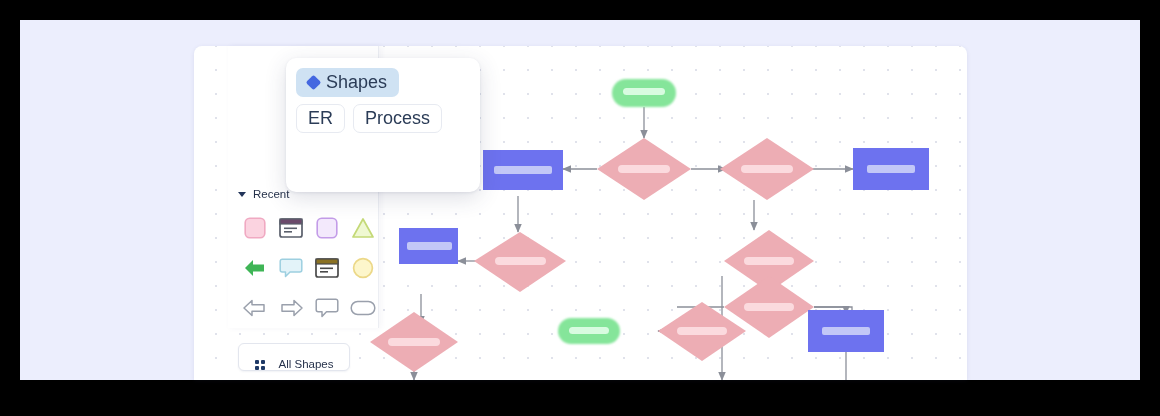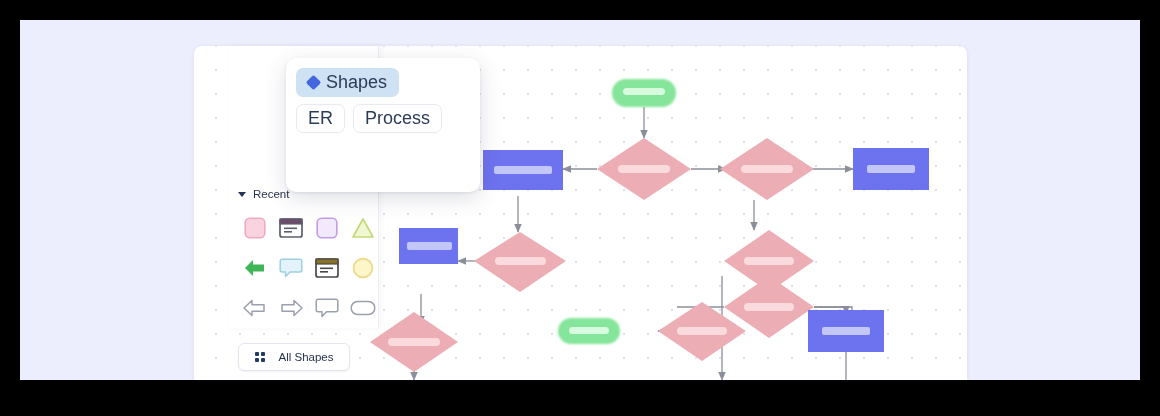--- a/index.html
+++ b/index.html
@@ -107,21 +107,21 @@
   #all-shapes-btn {
     position: absolute;
     left: 10px;
     top: 297px;
     width: 110px;
     height: 26px;
     background: #ffffff;
     border: 1px solid #e3e6ee;
     border-radius: 6px;
     display: flex;
-    align-items: center;
+    align-items: flex-end;
     justify-content: center;
     gap: 14px;
     font-size: 11.5px;
     color: #26324b;
     box-shadow: 0 1px 2px rgba(60,64,120,0.07);
     cursor: pointer;
   }
   .grid-dots {
     display: grid;
     grid-template-columns: 4px 4px;

